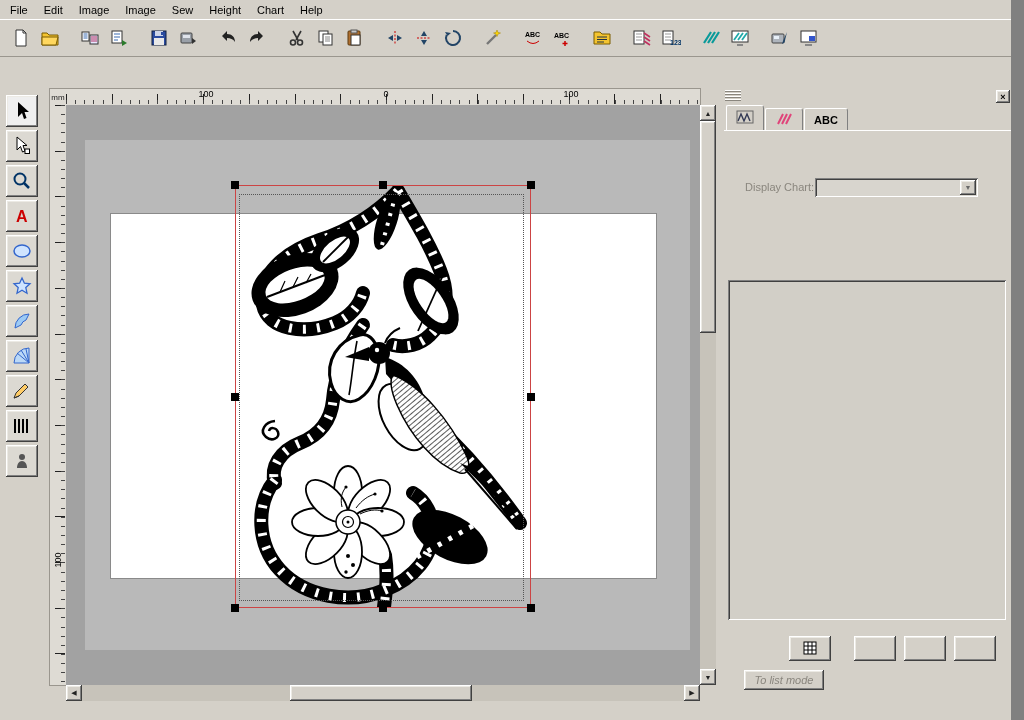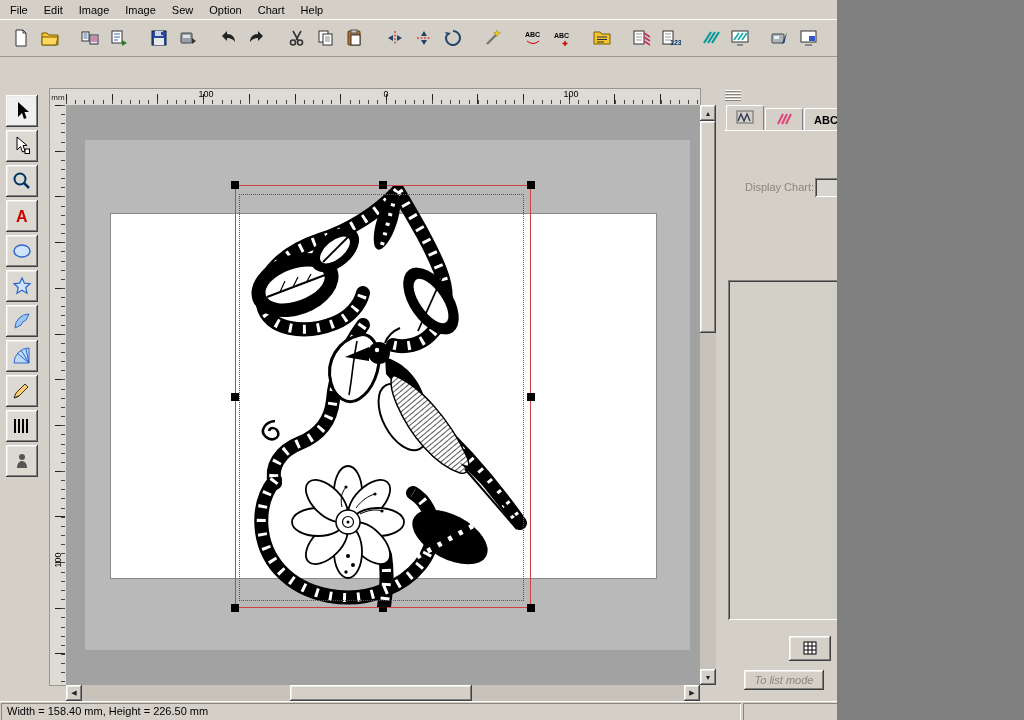--- a/index.html
+++ b/index.html
@@ -1,16 +1,16 @@
 <!DOCTYPE html>
 <html><head>
 <meta charset="utf-8">
 <style>
   html,body{margin:0;padding:0;background:#808080;}
-  #window{position:relative;width:837px;height:720px;background:#d4d0c8;overflow:hidden;
+  #window{position:relative;width:1011px;height:720px;background:#d4d0c8;overflow:hidden;
     font-family:"Liberation Sans",sans-serif;font-size:11px;color:#000;}
   .raised{background:#d4d0c8;box-shadow:inset -1px -1px 0 #404040,inset 1px 1px 0 #ffffff,inset -2px -2px 0 #808080,inset 2px 2px 0 #eceae4;}
   .sunken{box-shadow:inset 1px 1px 0 #808080,inset -1px -1px 0 #ffffff,inset 2px 2px 0 #404040;}
 
   
   #menubar{position:absolute;left:0;top:0;width:100%;height:19px;display:flex;align-items:center;padding-left:2px;background:#d4d0c8;}
   .menu-item{padding:2px 8px;cursor:default;}
 
   
   #toolbar{position:absolute;left:0;top:19px;width:100%;height:36px;display:flex;align-items:center;padding-left:8px;background:#d4d0c8;border-top:1px solid #fff;border-bottom:1px solid #9a968e;}
@@ -93,21 +93,21 @@
 <body>
 
 <div id="window">
 
   <div id="menubar">
       <span class="menu-item">File</span>
       <span class="menu-item">Edit</span>
       <span class="menu-item">Image</span>
       <span class="menu-item">Image</span>
       <span class="menu-item">Sew</span>
-      <span class="menu-item">Option</span>
+      <span class="menu-item">Height</span>
       <span class="menu-item">Chart</span>
       <span class="menu-item">Help</span>
     </div>
   <div id="toolbar">
       <div class="tb-btn">
         <svg width="20" height="20" viewBox="0 0 20 20">
           <path d="M5 2h7l3 3v13H5z" fill="#fff" stroke="#333"></path>
           <path d="M12 2v3h3" fill="none" stroke="#333"></path>
         </svg>
       </div>
@@ -475,18 +475,14 @@
             <path d="M2 6 H14 M2 10 H14 M6 2 V14 M10 2 V14" stroke="#000"></path>
           </svg>
       </span>
     </div>
     <div id="plb-2" class="pl-btn raised"></div>
     <div id="plb-3" class="pl-btn raised"></div>
     <div id="plb-4" class="pl-btn raised"></div>
     <div id="to-list" class="raised">To list mode</div>
   </div>
 
-  <div id="statusbar">
-    <div id="sb-text" class="sb-cell">Width = 158.40 mm, Height = 226.50 mm</div>
-    <div id="sb-right" class="sb-cell"></div>
-  </div>
 
 </div>
 
 </body></html>

